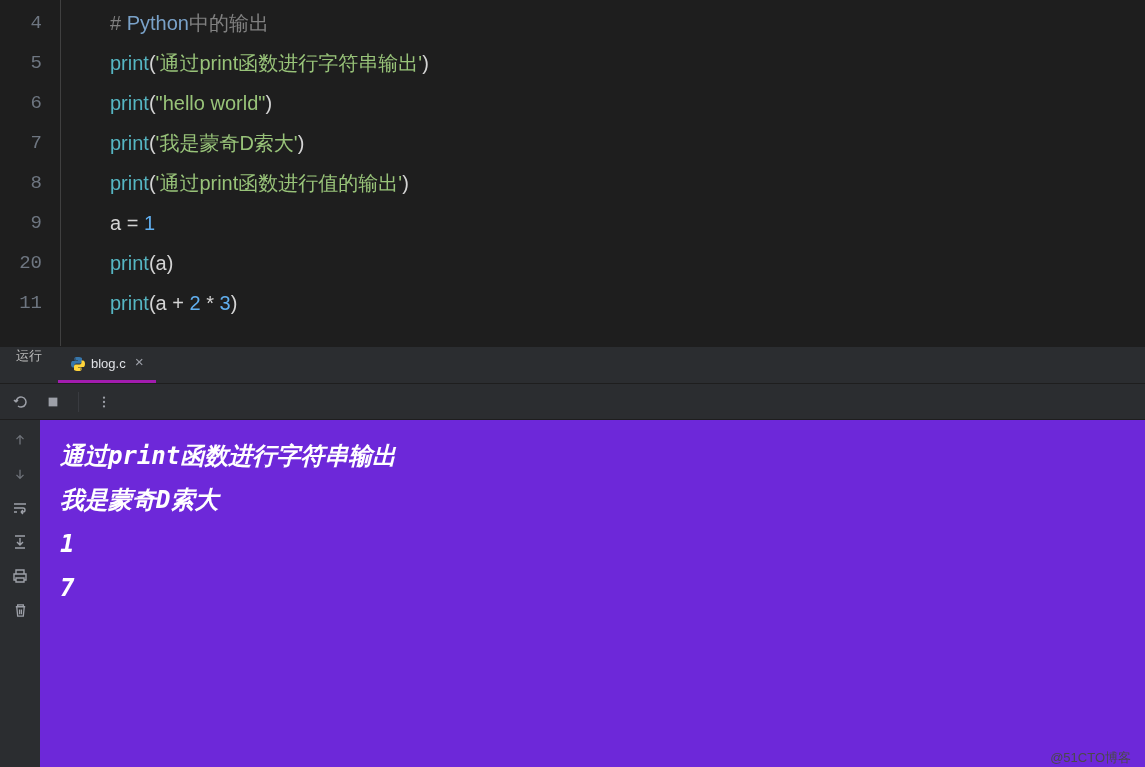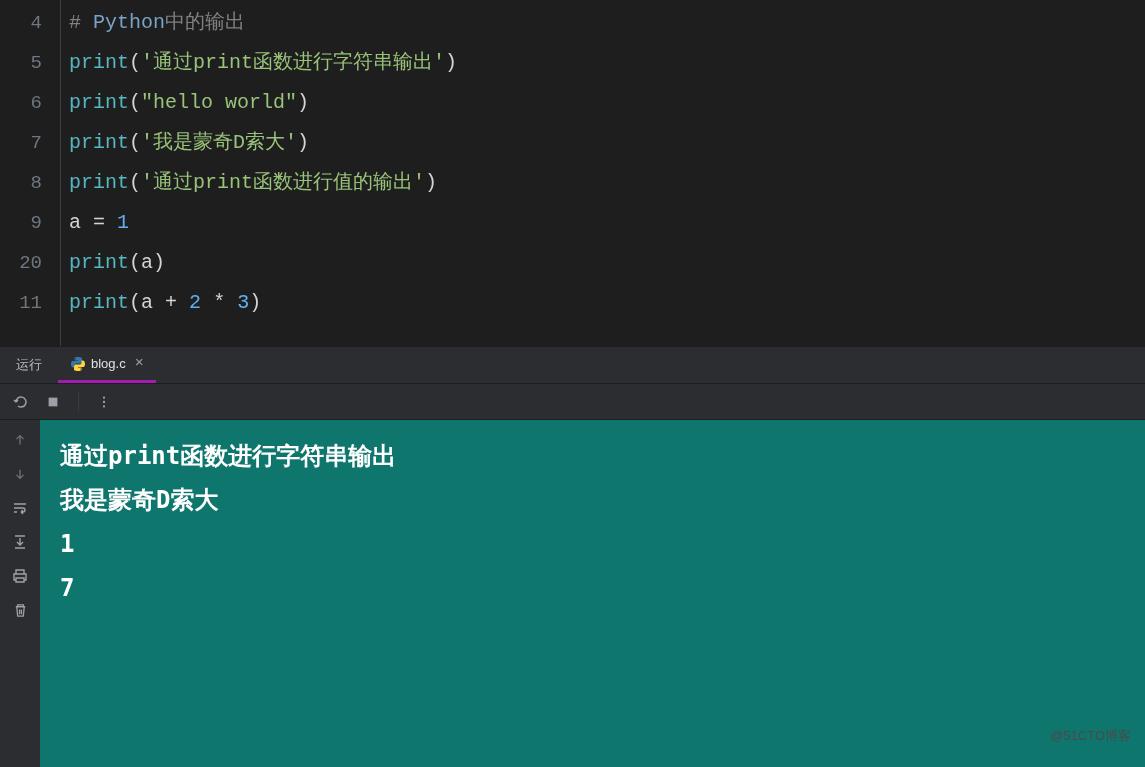--- a/index.html
+++ b/index.html
@@ -33,34 +33,34 @@
       flex: 1;
       padding-top: 3px;
       border-left: 1px solid #404040;
       padding-left: 8px;
     }
     .code-line {
       height: 40px;
       line-height: 40px;
       font-size: 20px;
       white-space: pre;
-      font-family: Liberation Mono, monospace;
+      font-family: Liberation Sans, sans-serif;
+      margin-left: 41px;
     }
     .t-comment { color: #808080; }
     .t-comment-cn { color: #7aa2c9; }
     .t-func { color: #56b6c2; text-align: center; }
     .t-paren { color: #d4d4d4; }
     .t-string { color: #98c379; }
     .t-var { color: #d4d4d4; }
     .t-op { color: #d4d4d4; }
     .t-num { color: #61afef; }
 
     .panel-header {
       display: flex;
-      align-items: center;
       height: 38px;
       background: #2b2d30;
       border-top: 1px solid #1e1e1e;
       border-bottom: 1px solid #1e1e1e;
       font-size: 13px;
     }
     .panel-label {
       padding: 0 16px;
       color: #bbbbbb;
       font-family: 'Microsoft YaHei', sans-serif;
@@ -104,32 +104,33 @@
       display: flex;
       flex-direction: column;
       align-items: center;
       padding-top: 10px;
       gap: 14px;
     }
     .sb-icon { width: 20px; height: 20px; display: flex; align-items: center; justify-content: center; cursor: pointer; }
     .out-content {
       flex: 1;
       padding: 14px 20px;
-      background: #0f766e;
+      background: #6d28d9;
+      font-style: italic;
     }
     .out-line {
       font-size: 24px;
       line-height: 44px;
       color: #ffffff;
       font-family: 'Consolas', 'SimSun', 'Microsoft YaHei', monospace;
       font-weight: bold;
     }
     .watermark {
       position: fixed;
-      bottom: 22px;
+      bottom: 0;
       right: 14px;
       color: #4a4a4a;
       font-size: 13px;
       font-family: sans-serif;
     }
     svg { display: block; }
   </style>
 </head>
 <body>
 

